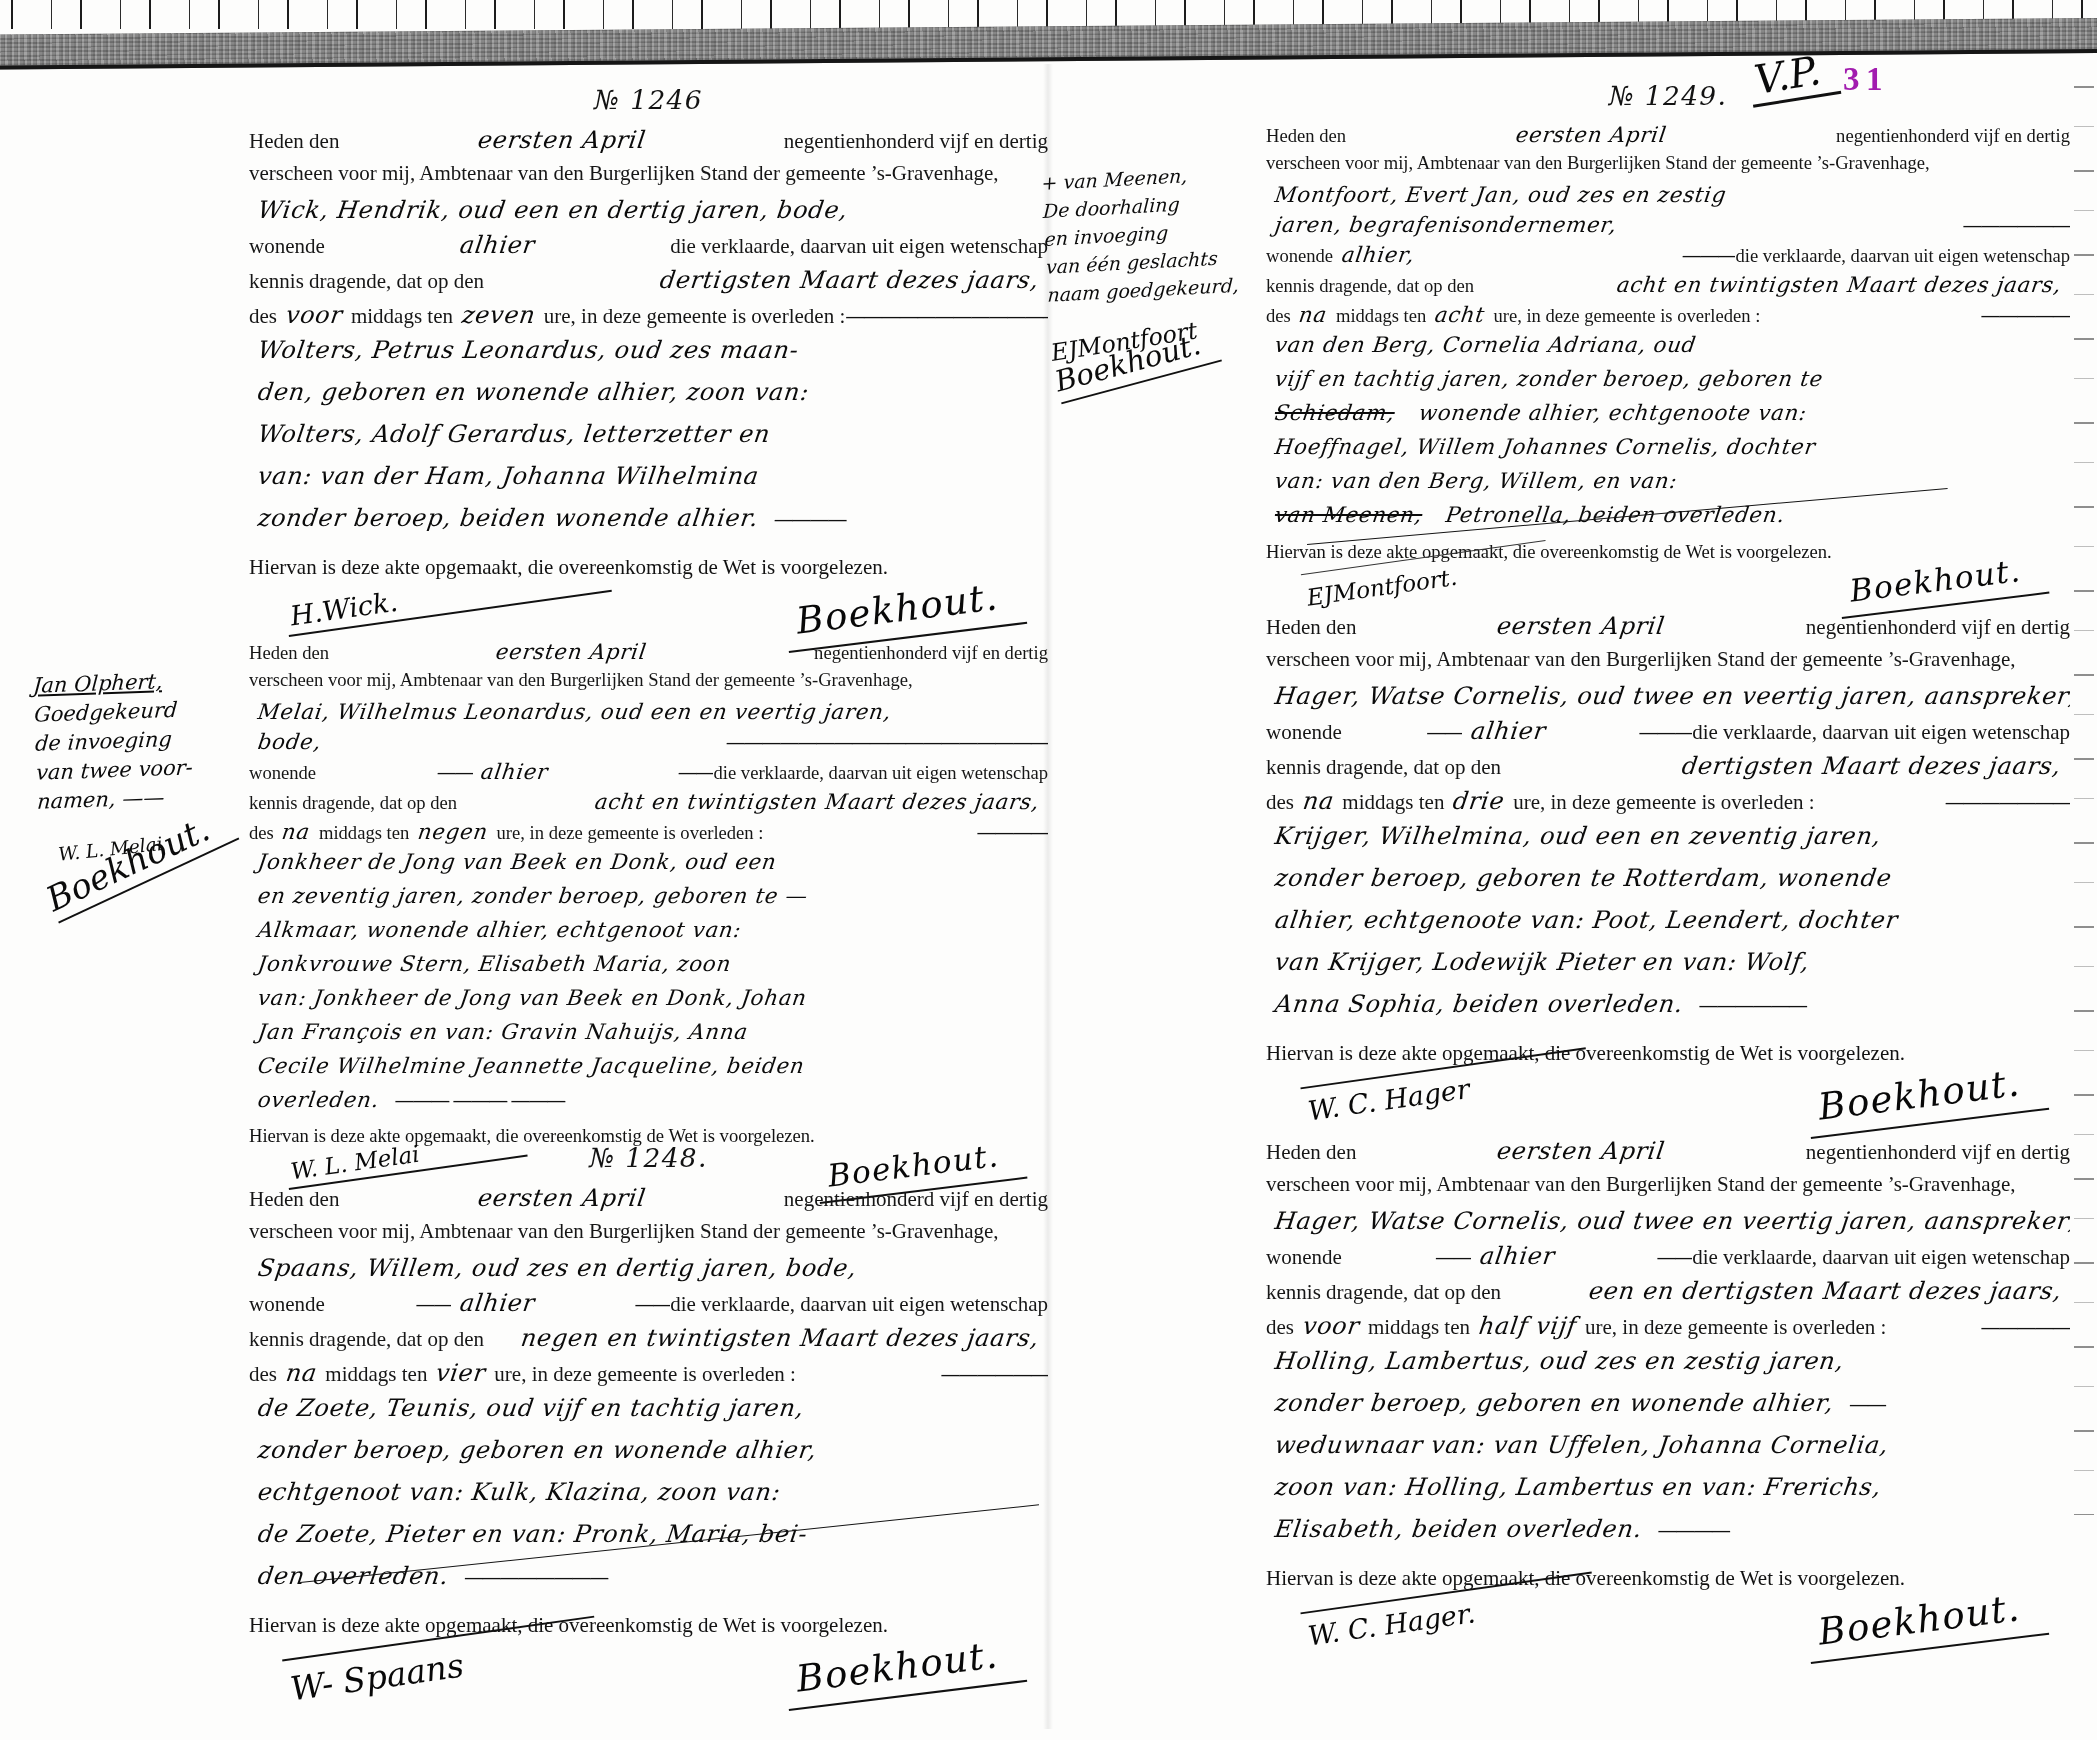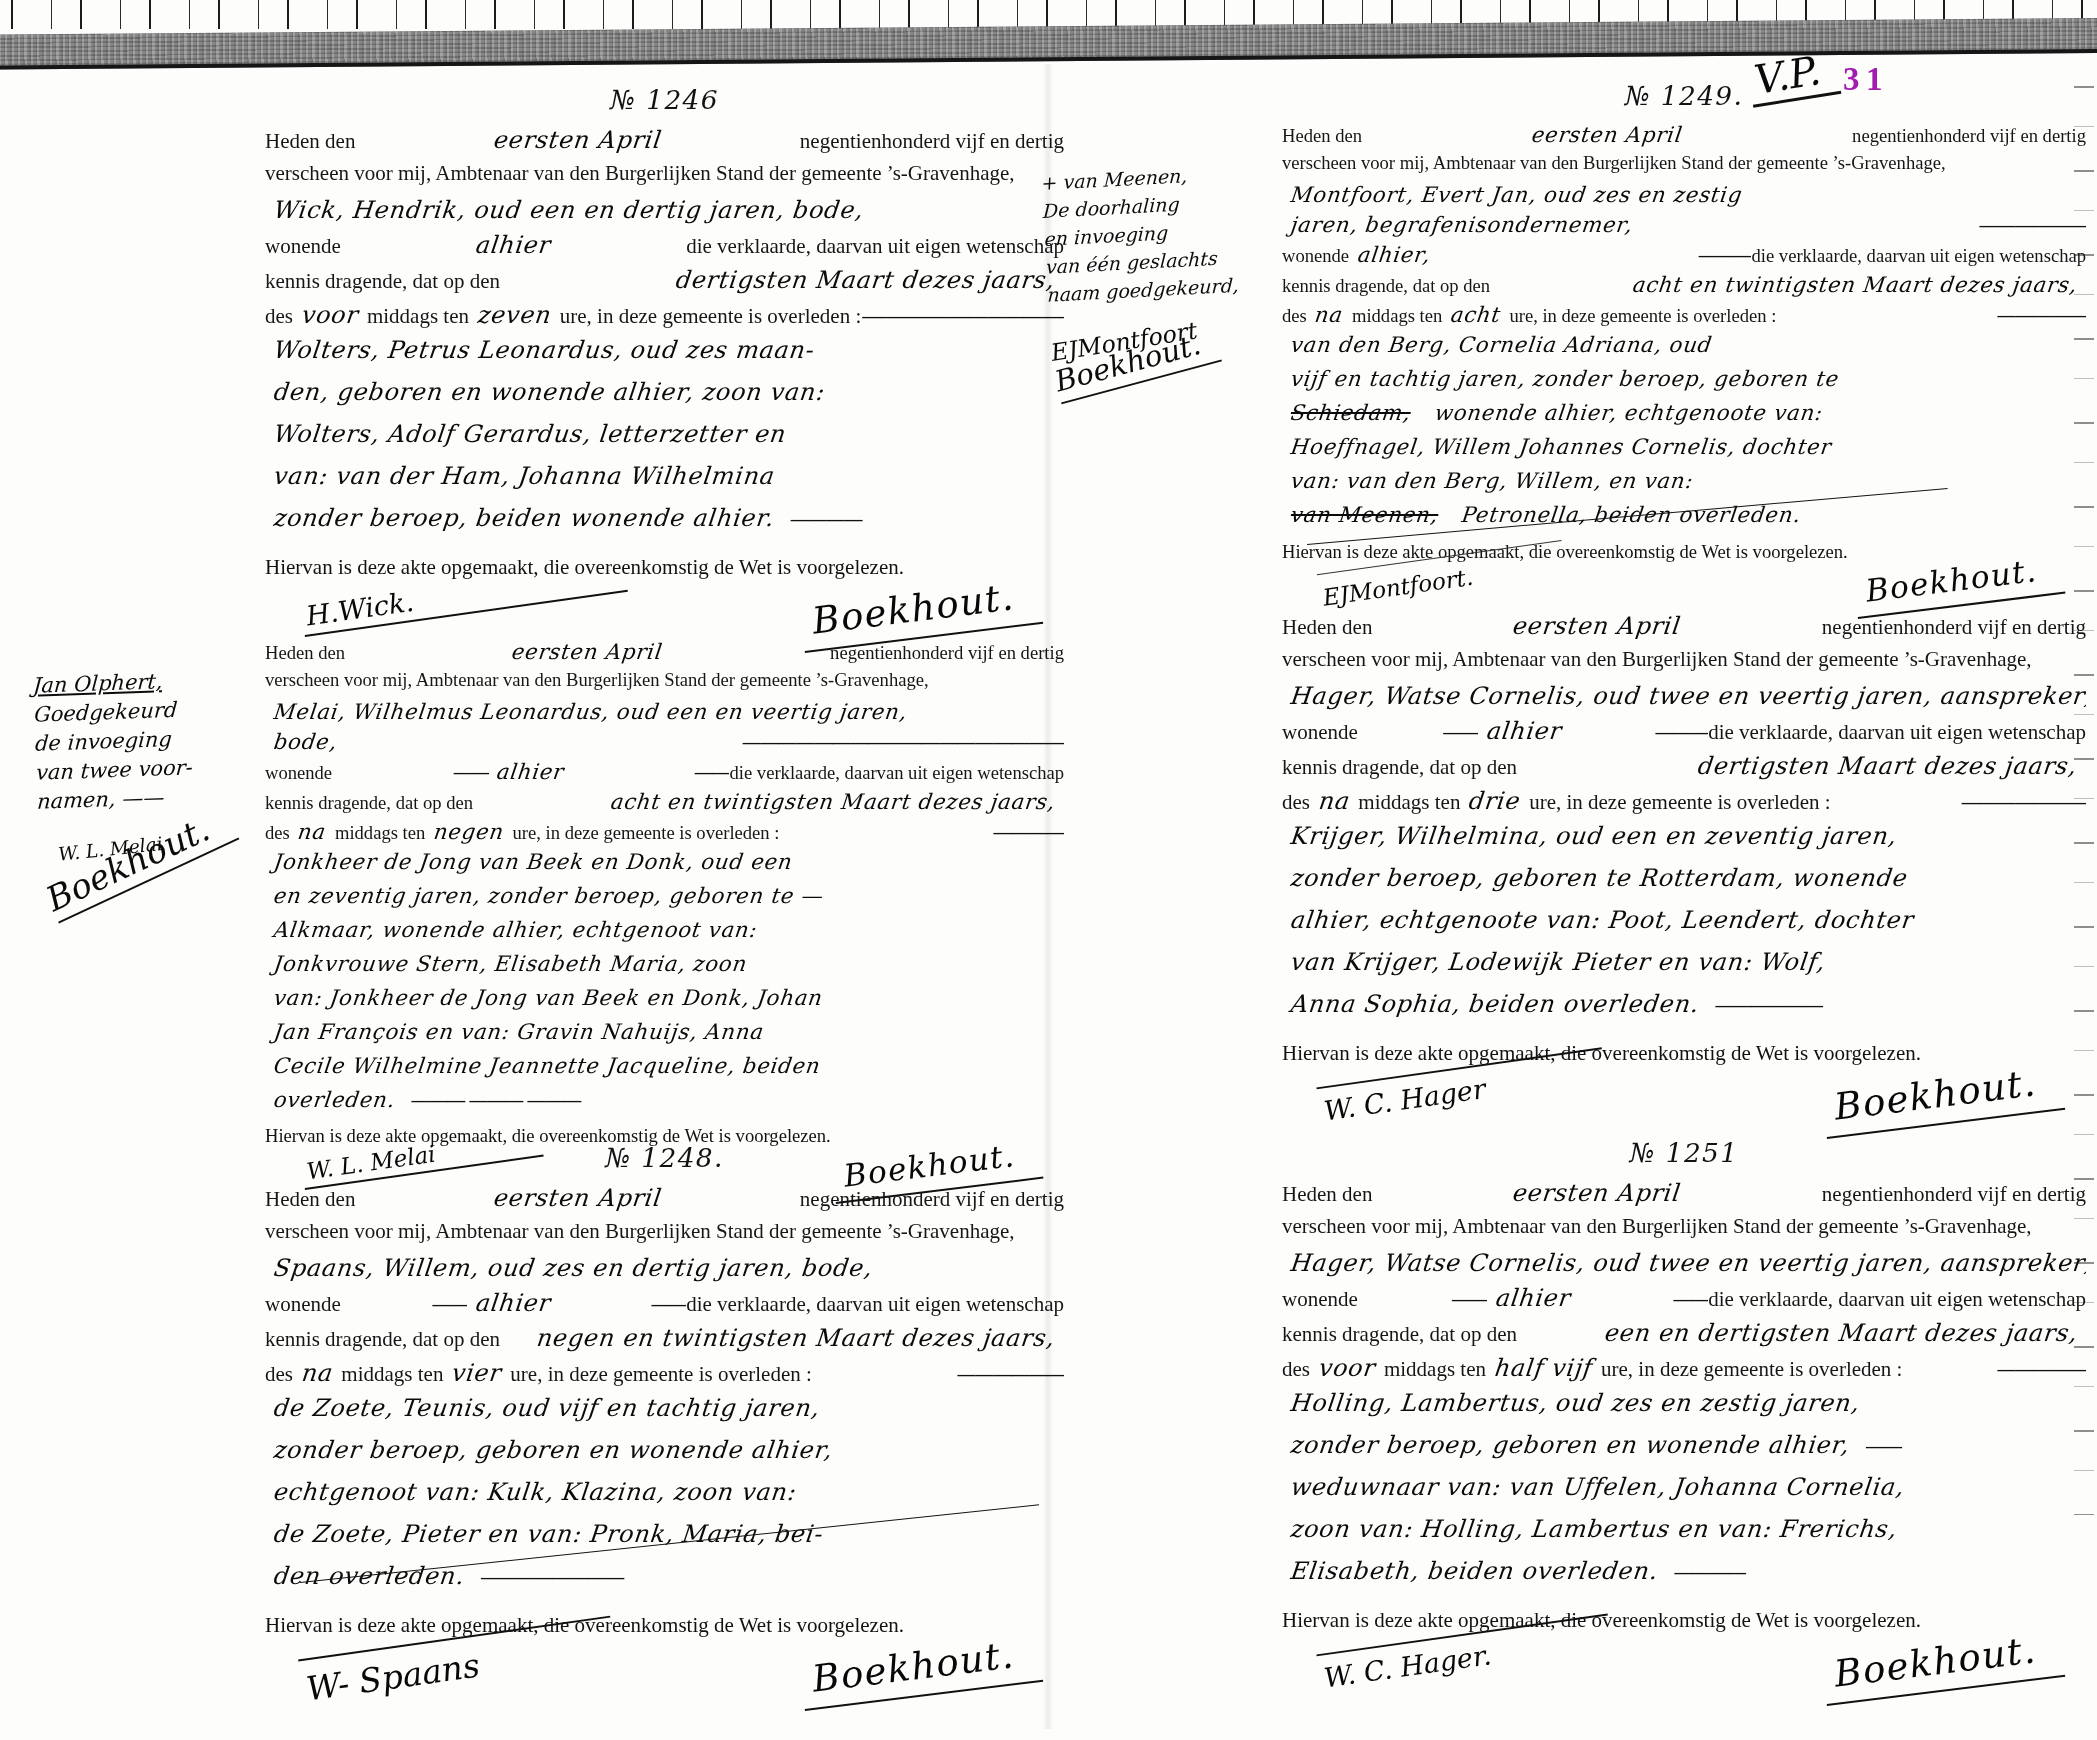--- a/index.html
+++ b/index.html
@@ -15,21 +15,21 @@
     background-color:#8d8d8d;
     background-image:repeating-linear-gradient(90deg,rgba(0,0,0,.18) 0 1.4px,rgba(255,255,255,.12) 1.4px 3.6px,rgba(0,0,0,.1) 3.6px 6.4px),
                      repeating-linear-gradient(0deg,rgba(0,0,0,.15) 0 1.4px,rgba(255,255,255,.08) 2.1px 4.3px);
     border-bottom:4.3px solid #161616;transform:rotate(-0.45deg);}
   .edge-ticks{position:absolute;right:2.9px;top:86px;width:20px;height:1429px;opacity:.65;
     background:repeating-linear-gradient(180deg,rgba(40,40,40,.8) 0 2.1px,transparent 2.1px 40px,rgba(40,40,40,.45) 40px 41px,transparent 41px 84px);}
   .gutter{position:absolute;left:1043px;top:64px;width:10px;height:1665px;
     background:linear-gradient(90deg,transparent,rgba(0,0,0,.07),transparent);}
 
   
-  .akte{position:absolute;overflow:visible;margin-left:16px;}
+  .akte{position:absolute;overflow:visible;}
   #akte0{top:84px;left:249px;width:799px;}
   #akte1{top:639px;left:249px;width:799px;}
   #akte2{top:1142px;left:249px;width:799px;}
   #akte3{top:80px;left:1266px;width:804px;}
   #akte4{top:612px;left:1266px;width:804px;}
   #akte5{top:1137px;left:1266px;width:804px;}
 
   .no{text-align:center;font-family:"DejaVu Serif",serif;font-style:italic;
     font-size:26.4px;margin-bottom:11.4px;letter-spacing:1.4px;}
   .p{font-family:"Liberation Serif",serif;font-size:21px;color:#161616;white-space:pre;}
@@ -433,21 +433,20 @@
       </div>
     </div>
   <div class="closing">Hiervan is deze akte opgemaakt, die overeenkomstig de Wet is voorgelezen.</div>
   <div class="sigs">
     <span class="sig left">W. C. Hager</span>
     <span class="sig right">Boekhout.</span>
   </div>
 </section>
 
 <section class="akte" id="akte5">
-  <div class="no">№ 1251</div>
   <div class="form">
       <div class="line">
         <span class="p">Heden den</span>
         <span class="h">eersten April</span>
         <span class="p">negentienhonderd vijf en dertig</span>
       </div>
       <div class="line">
         <span class="p">verscheen voor mij, Ambtenaar van den Burgerlijken Stand der gemeente ’s-Gravenhage,</span>
       </div>
       <div class="line">

